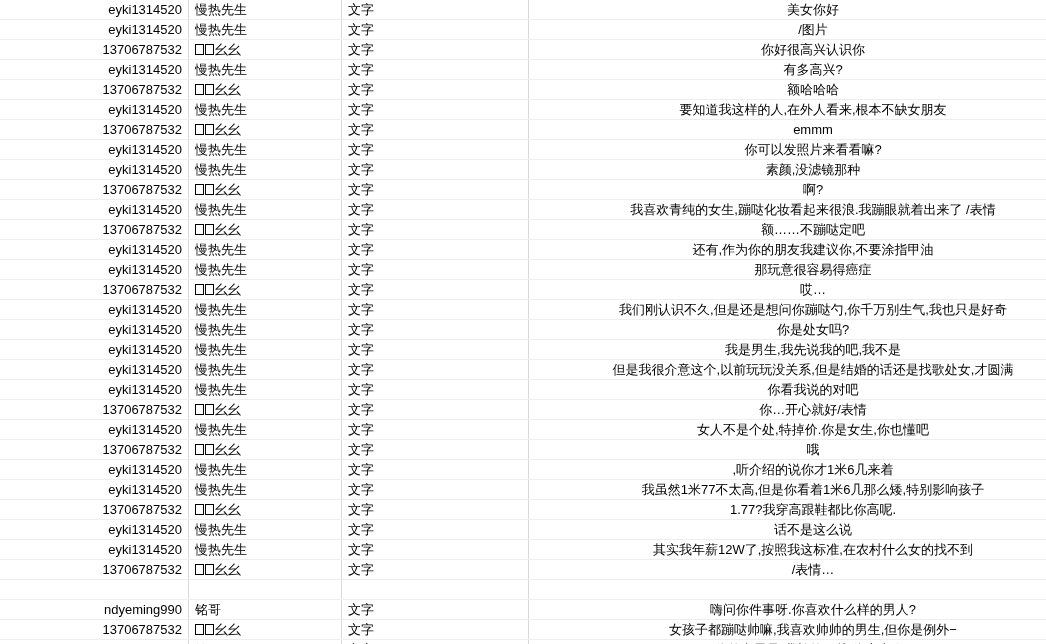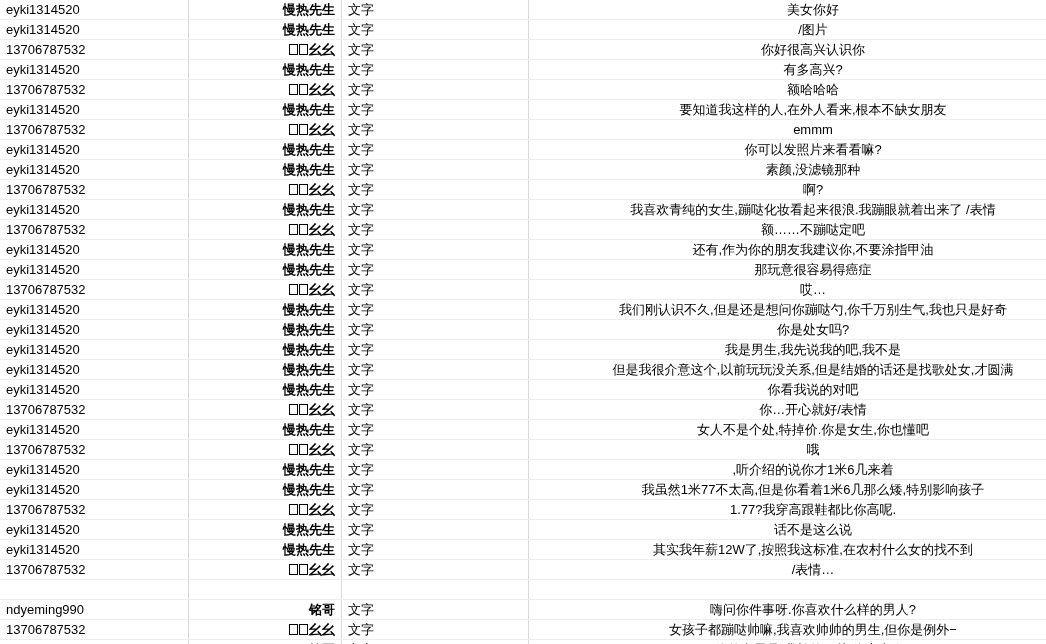--- a/index.html
+++ b/index.html
@@ -23,22 +23,22 @@
   #sheet td {
     border-right: 1px solid #d9d9d9;
     border-bottom: 1px solid #eeeeee;
     padding: 0 6px;
     height: 19px;
     line-height: 19px;
     white-space: nowrap;
     overflow: hidden;
     vertical-align: middle;
   }
-  .c-id    { width: 176px; text-align: left; }
-  .c-name  { width: 140px; text-align: right; font-weight: bold; }
+  .c-id    { width: 176px; text-align: right; }
+  .c-name  { width: 140px; text-align: left; }
   .c-type  { width: 174px; }
   .c-msg   { width: 556px; text-align: center; border-right: none; }
   tr.blank td {
     height: 19px;
     border-bottom: 1px solid #eeeeee;
   }
   .sq {
     display: inline-block;
     width: 7px;
     height: 9px;

